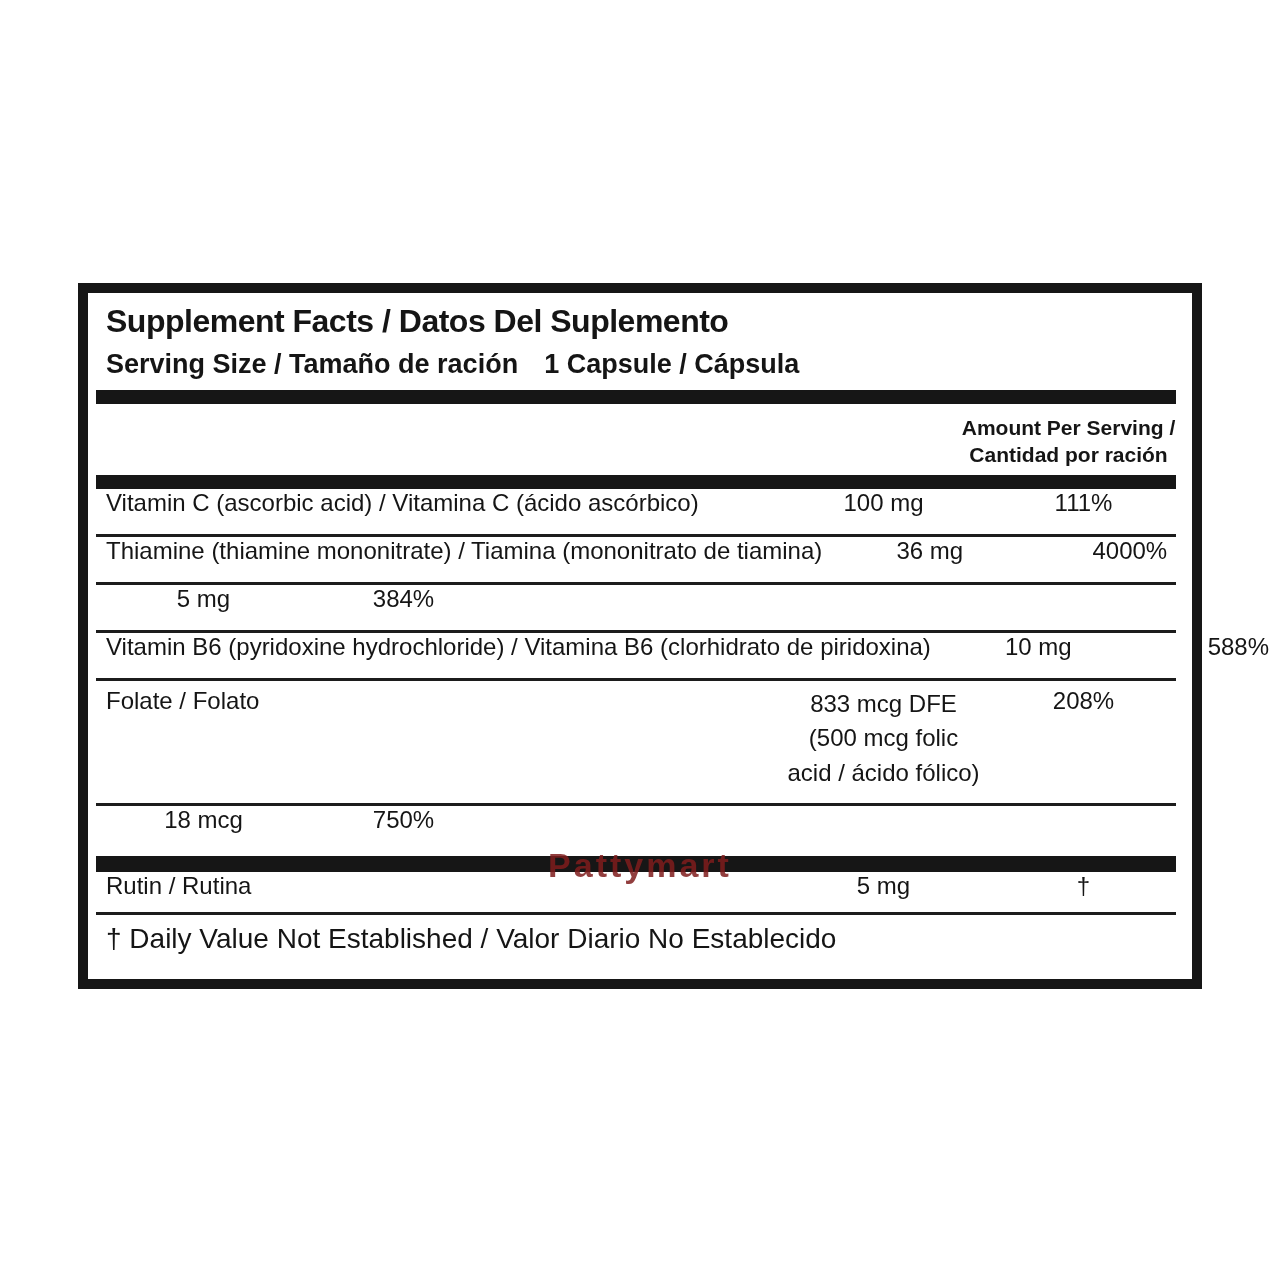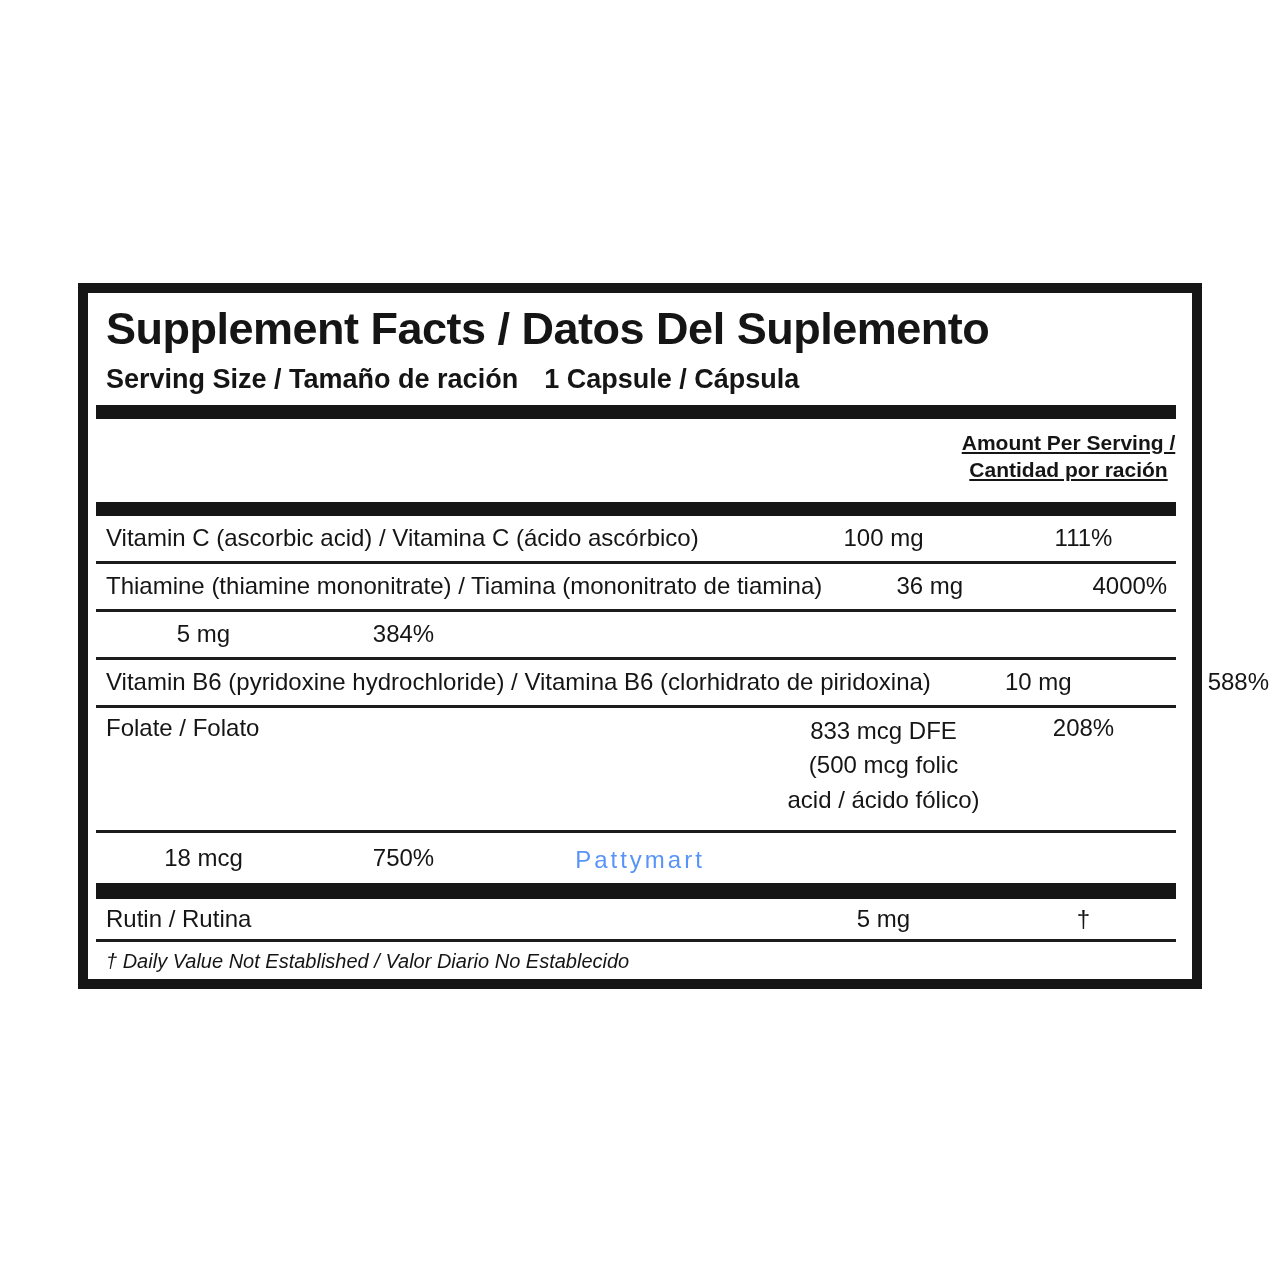--- a/index.html
+++ b/index.html
@@ -24,21 +24,21 @@
     background: #ffffff;
   }
   .inner {
     position: relative;
     box-sizing: border-box;
     width: 100%;
     height: 100%;
     padding: 6px 16px 0 8px;
   }
   .title {
-    font-size: 45px;
+    font-size: 32px;
     font-weight: bold;
     letter-spacing: -0.5px;
     padding-left: 10px;
     margin-top: 4px;
     white-space: nowrap;
   }
   .serving-line {
     font-size: 27px;
     padding-left: 10px;
     margin-top: 9px;
@@ -48,22 +48,21 @@
   .serving-value { margin-left: 26px; }
   .bar {
     background: #161616;
     height: 14px;
     margin-top: 10px;
   }
   .bar.thick { height: 14px; }
   .bar.separator { height: 16px; margin-top: 0; }
   .header-row {
     display: flex;
-    padding: 10px 0 18px 0;
-    text-decoration: underline;
+    padding: 10px 0 6px 0;
   }
   .col-name { flex: 1 1 auto; padding-left: 10px; }
   .col-amount {
     flex: 0 0 215px;
     text-align: center;
     white-space: pre-line;
   }
   .col-dv {
     flex: 0 0 185px;
     text-align: center;
@@ -74,50 +73,48 @@
     font-size: 21px;
     font-weight: bold;
     line-height: 1.3;
   }
   .rule {
     height: 3px;
     background: #1c1c1c;
   }
   .row {
     display: flex;
-    align-items: center;
     min-height: 45px;
     font-size: 24px;
   }
   .row.tall {
     align-items: flex-start;
     padding-top: 6px;
     min-height: 116px;
   }
   .row.tall .col-amount { line-height: 1.45; }
   .row .col-name { white-space: nowrap; }
   .row.b12 { min-height: 50px; }
   .row.rutin { min-height: 40px; }
   .footnote {
-    font-size: 20px;
+    font-size: 28px;
     padding-left: 10px;
     margin-top: 8px;
     white-space: nowrap;
-    font-style: italic;
   }
   .watermark {
     position: absolute;
     left: 0;
     top: 553px;
     width: 100%;
     text-align: center;
-    font-size: 24px;
-    font-weight: normal;
+    font-size: 34px;
+    font-weight: bold;
     letter-spacing: 3px;
-    color: #3b82f6;
+    color: #7f1d1d;
     opacity: 0.85;
     z-index: 5;
     pointer-events: none;
   }
 </style>
 </head>
 <body>
 
 <div class="panel">
   <div class="inner">

